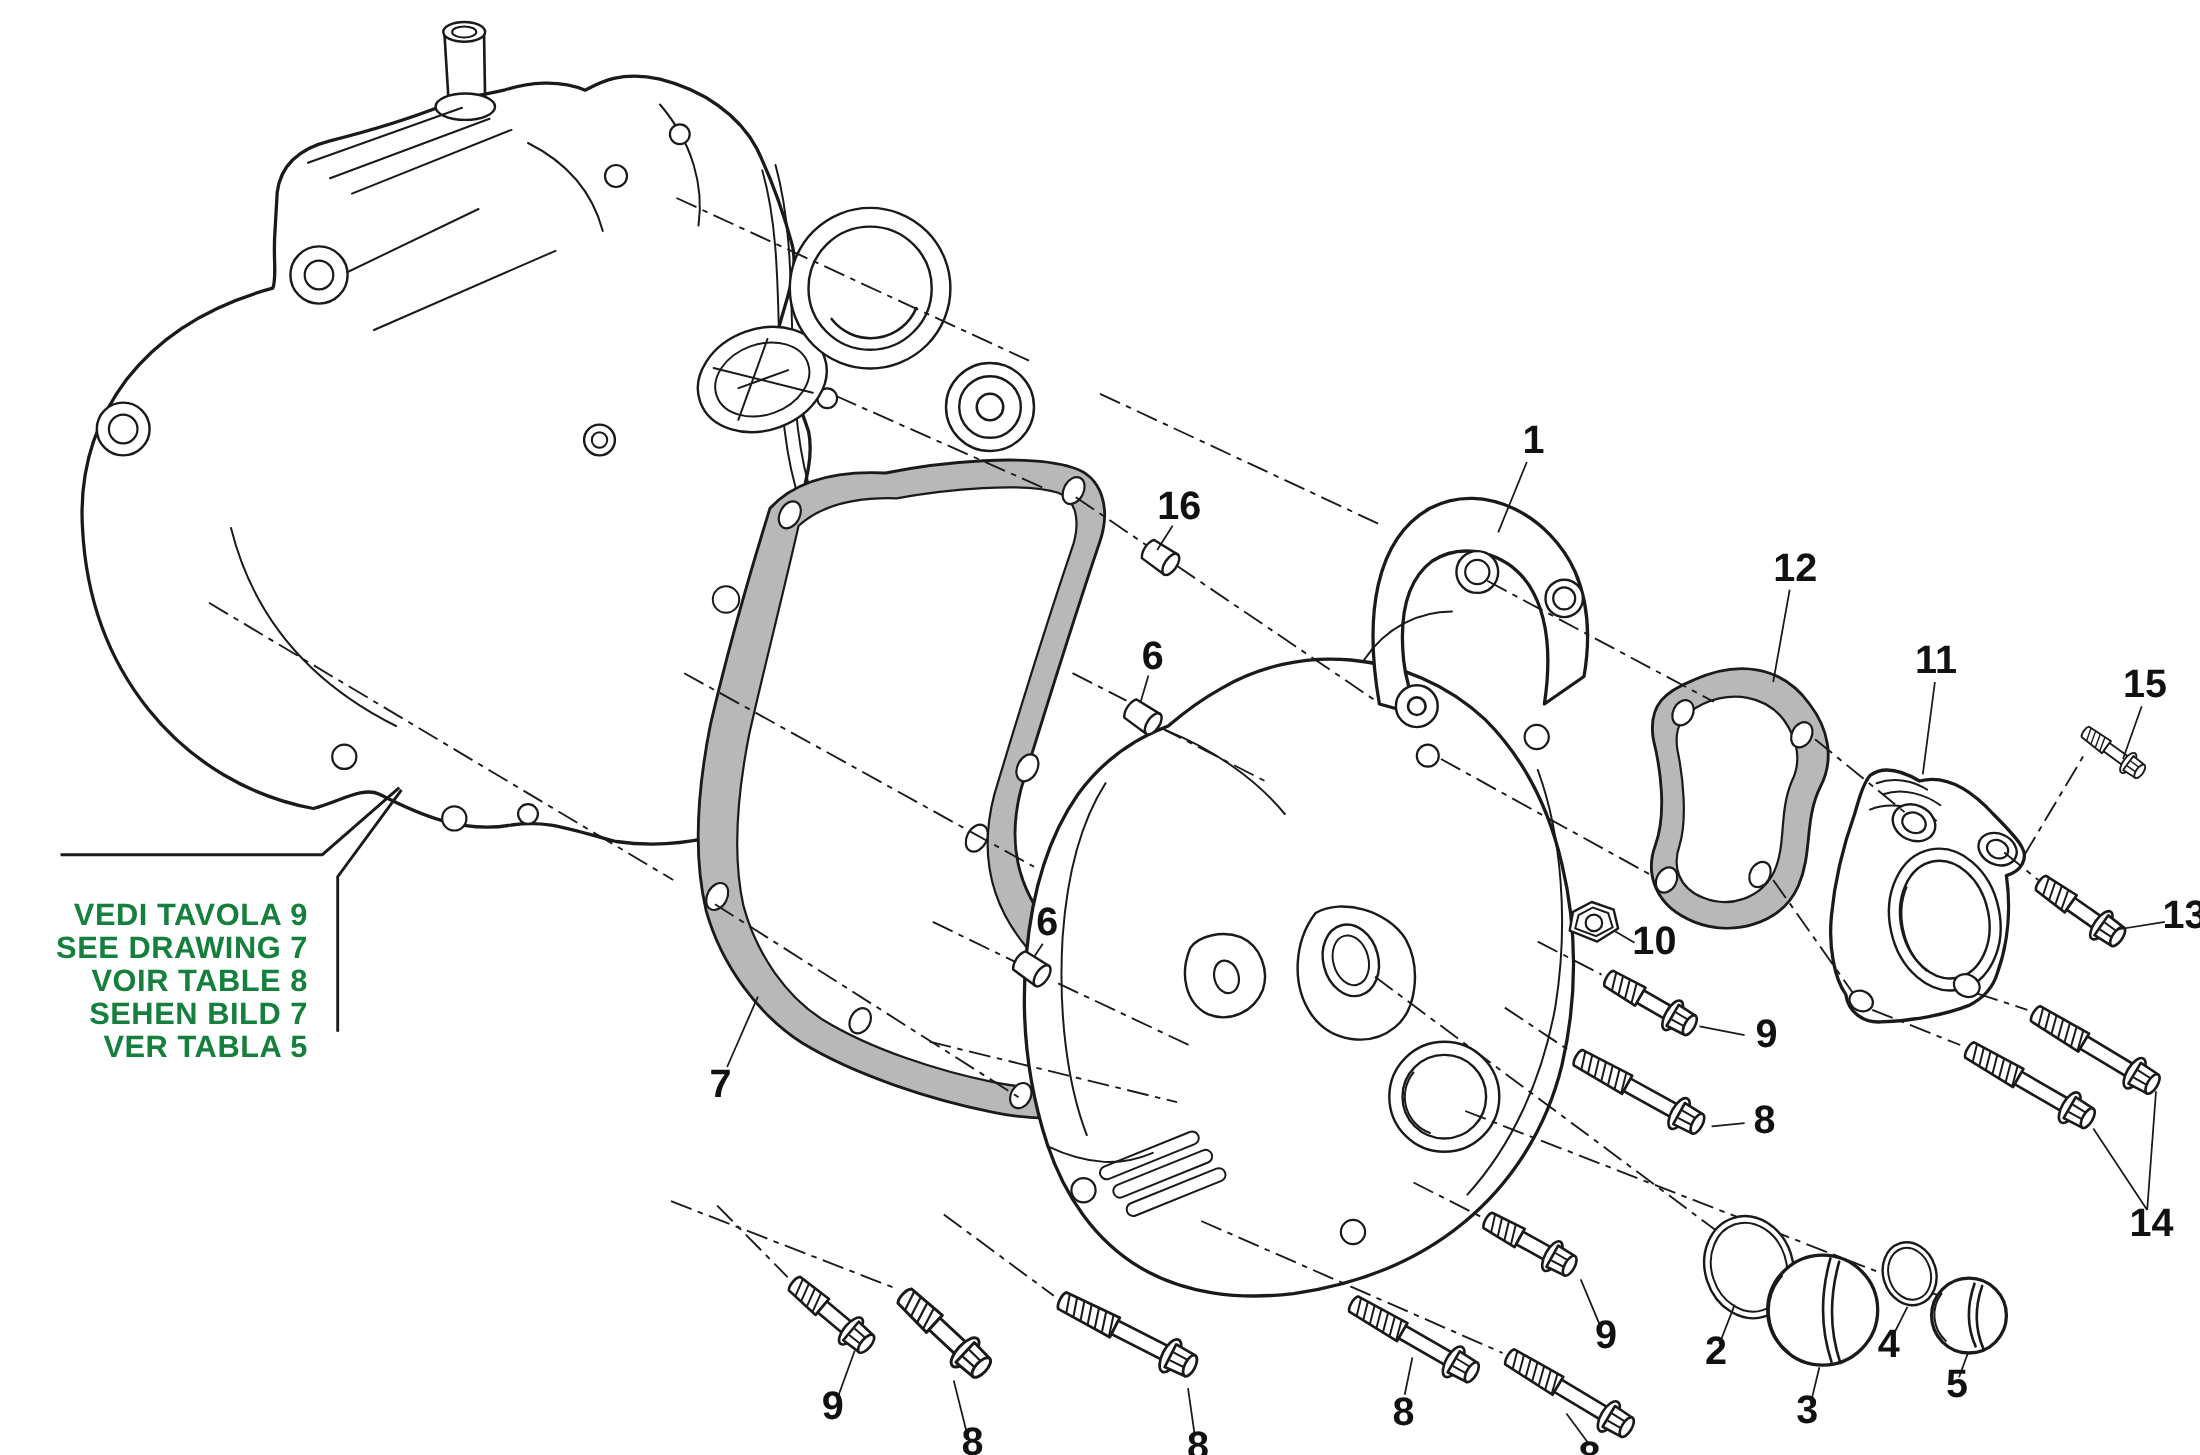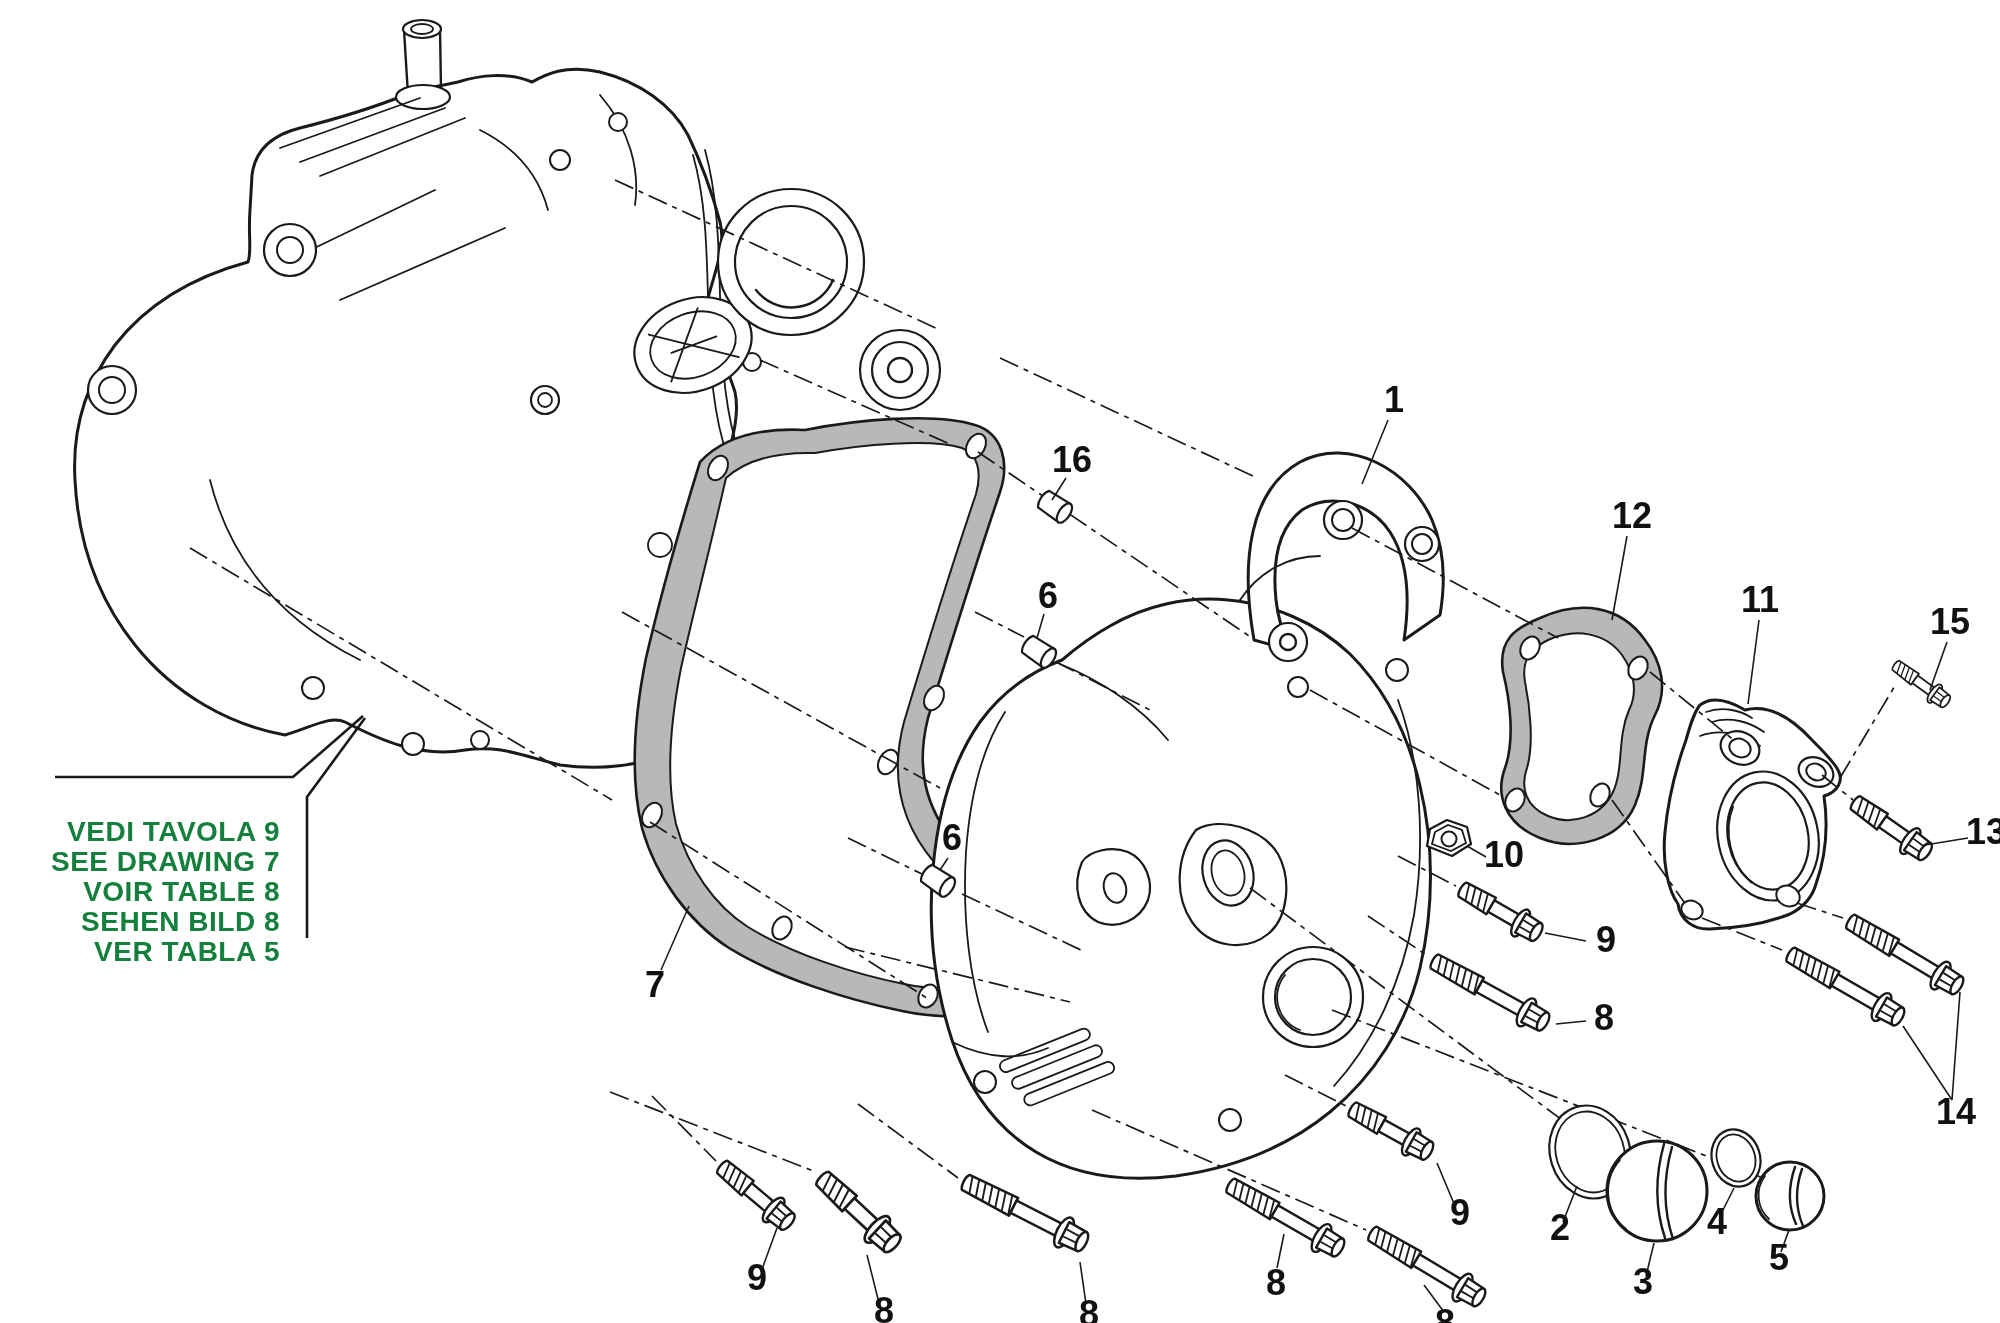--- a/index.html
+++ b/index.html
@@ -363,16 +363,16 @@
     <text class="callout" x="1089" y="1326">8</text>
     <text class="callout" x="1276" y="1295">8</text>
     <text class="callout" x="1445" y="1335">8</text>
   </g>
 </svg>
 
   <div id="note">
     <div>VEDI TAVOLA 9</div>
     <div>SEE DRAWING 7</div>
     <div>VOIR TABLE 8</div>
-    <div>SEHEN BILD 8</div>
+    <div>SEHEN BILD 7</div>
     <div>VER TABLA 5</div>
   </div>
 </div>
 
 </body></html>

